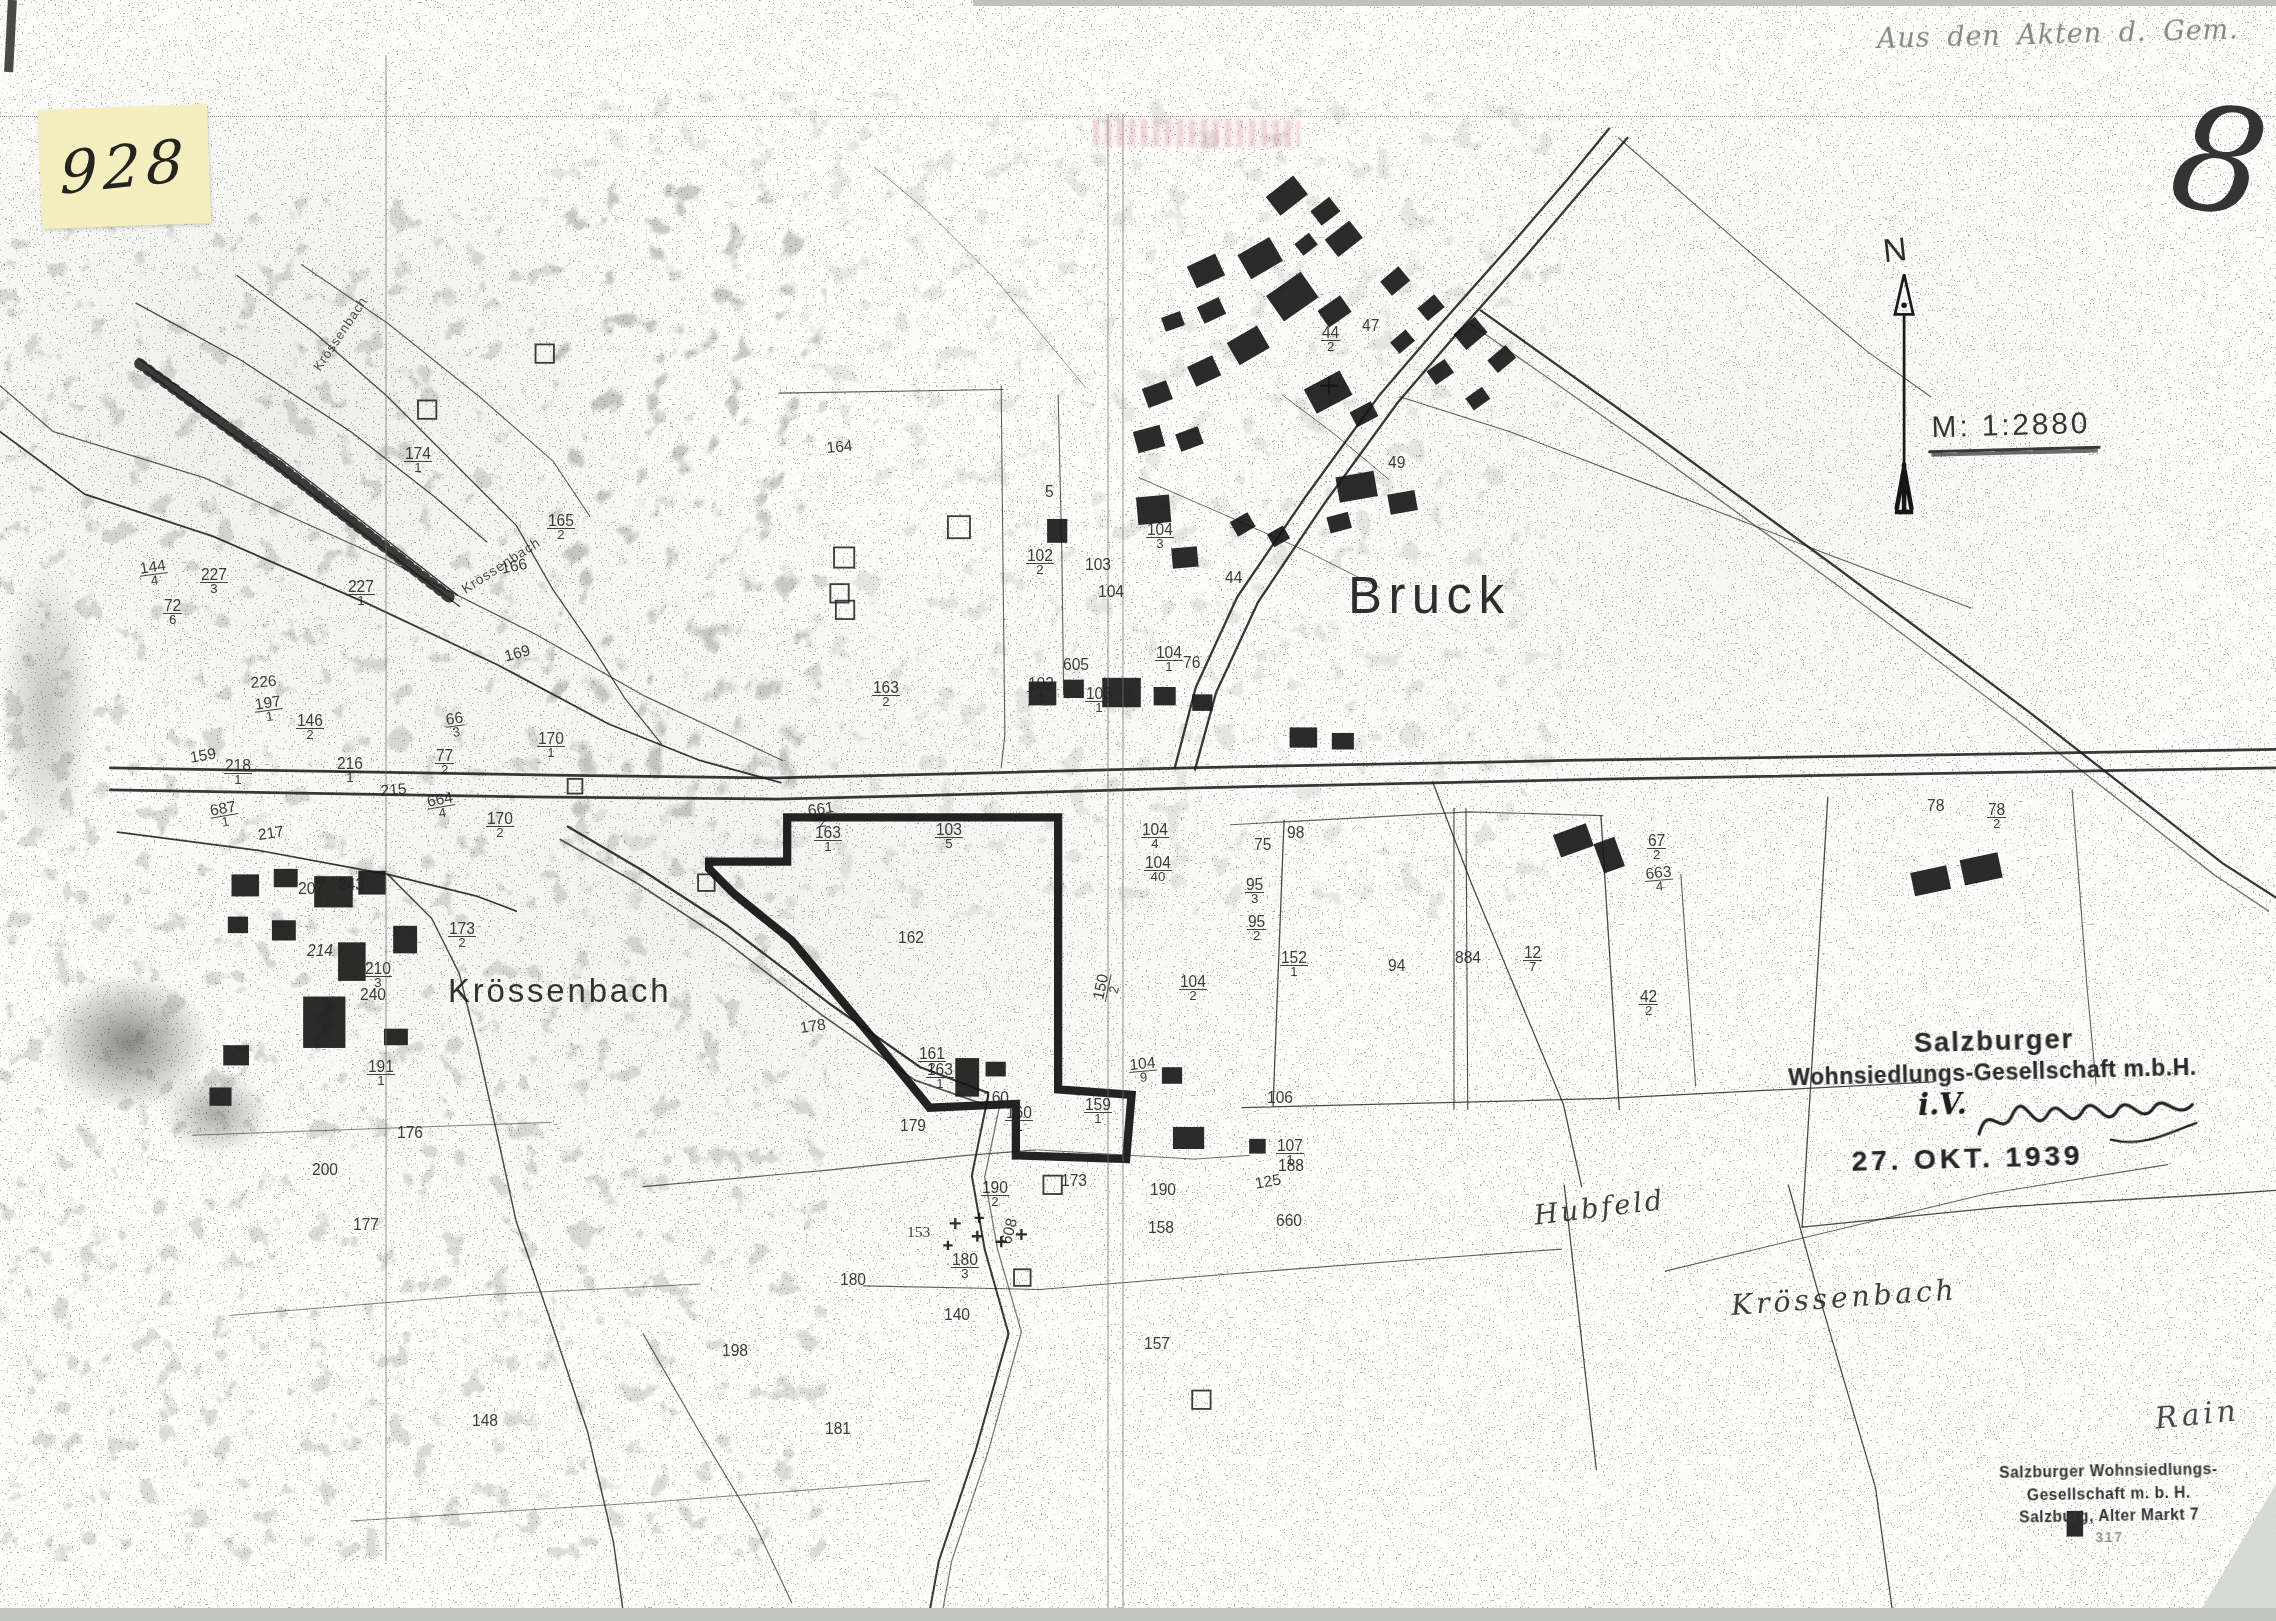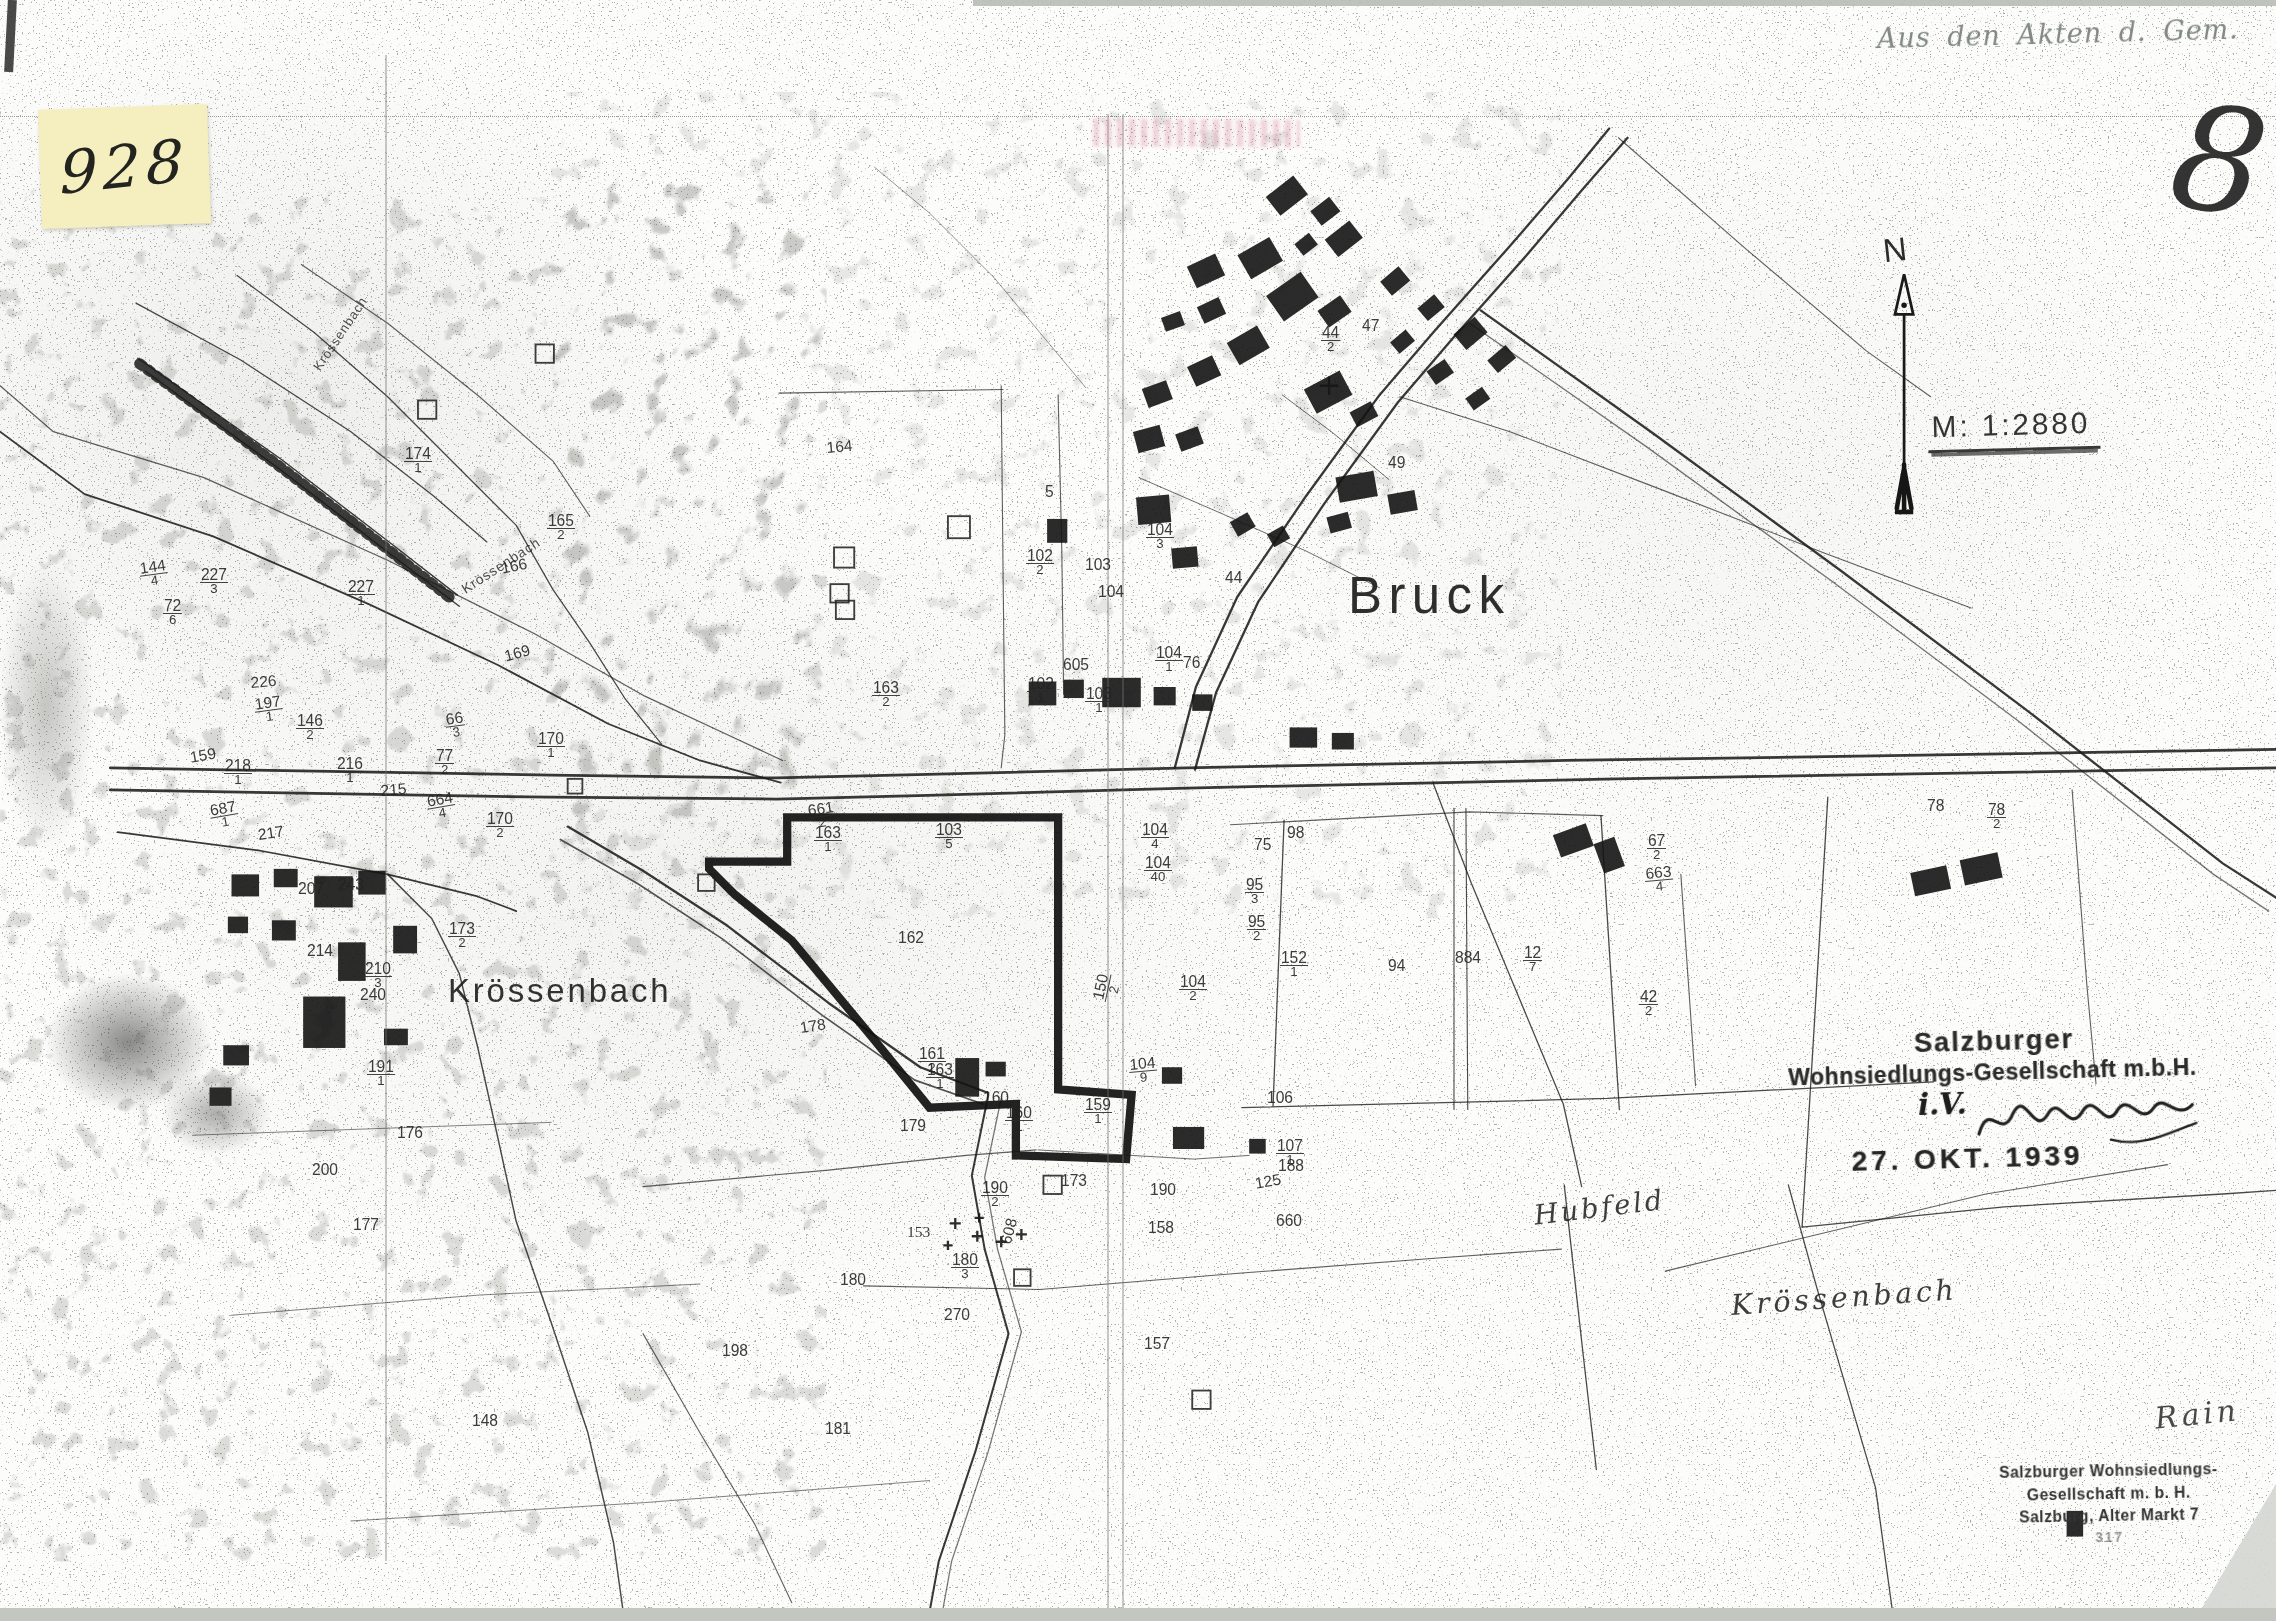--- a/index.html
+++ b/index.html
@@ -468,36 +468,36 @@
       <div class="parcel" style="left: 900px; top: 1119px;">179</div>
       <div class="parcel" style="left: 907px; top: 1225px; font-family: Liberation Serif, serif;">153</div>
       <div class="parcel" style="left: 951px; top: 1253px;">
         <span class="fnum">180</span>
         <span class="fden">3</span>
       </div>
       <div class="parcel" style="left: 840px; top: 1273px;">180</div>
       <div class="parcel" style="left: 999px; top: 1242px; transform: rotate(-75deg);">608</div>
       <div class="parcel" style="left: 1148px; top: 1221px;">158</div>
       <div class="parcel" style="left: 1144px; top: 1337px;">157</div>
-      <div class="parcel" style="left: 944px; top: 1308px;">270</div>
+      <div class="parcel" style="left: 944px; top: 1308px;">140</div>
       <div class="parcel" style="left: 1267px; top: 1091px;">106</div>
       <div class="parcel" style="left: 1276px; top: 1139px;">
         <span class="fnum">107</span>
         <span class="fden">1</span>
       </div>
       <div class="parcel" style="left: 1278px; top: 1159px;">188</div>
       <div class="parcel" style="left: 1254px; top: 1177px; transform: rotate(-10deg);">125</div>
       <div class="parcel" style="left: 1276px; top: 1214px;">660</div>
       <div class="parcel" style="left: 722px; top: 1344px;">198</div>
       <div class="parcel" style="left: 825px; top: 1422px;">181</div>
       <div class="parcel" style="left: 353px; top: 1218px;">177</div>
       <div class="parcel" style="left: 472px; top: 1414px;">148</div>
       <div class="parcel" style="left: 298px; top: 882px;">207</div>
       <div class="parcel" style="left: 338px; top: 878px;">243</div>
-      <div class="parcel" style="left: 307px; top: 944px;">214</div>
+      <div class="parcel" style="left: 307px; top: 944px; font-style: italic;">214</div>
       <div class="parcel" style="left: 364px; top: 962px;">
         <span class="fnum">210</span>
         <span class="fden">3</span>
       </div>
       <div class="parcel" style="left: 360px; top: 988px;">240</div>
       <div class="parcel" style="left: 448px; top: 922px;">
         <span class="fnum">173</span>
         <span class="fden">2</span>
       </div>
       <div class="parcel" style="left: 367px; top: 1060px;">

